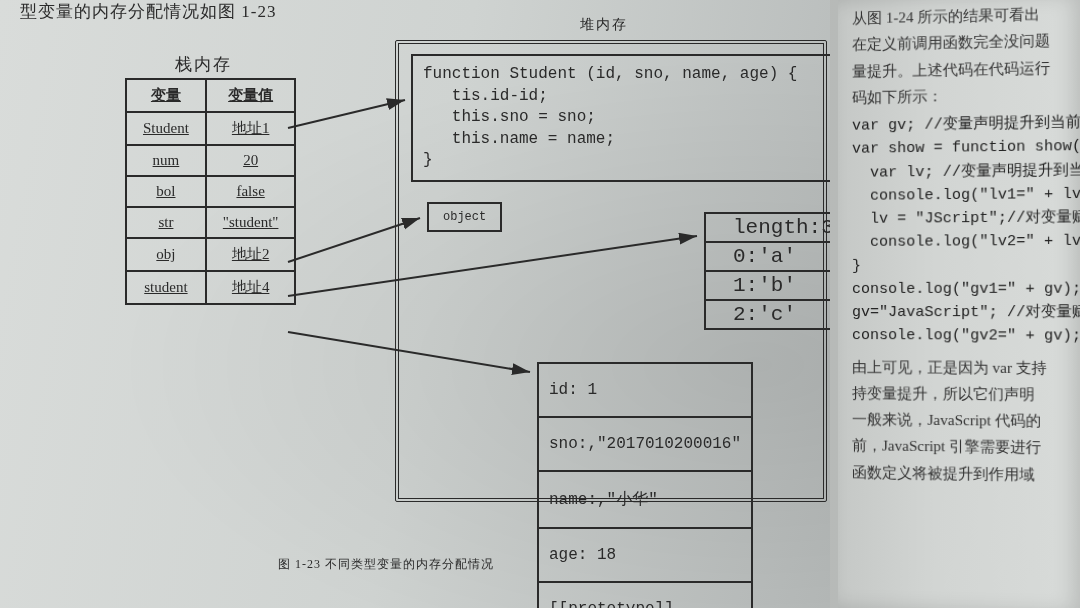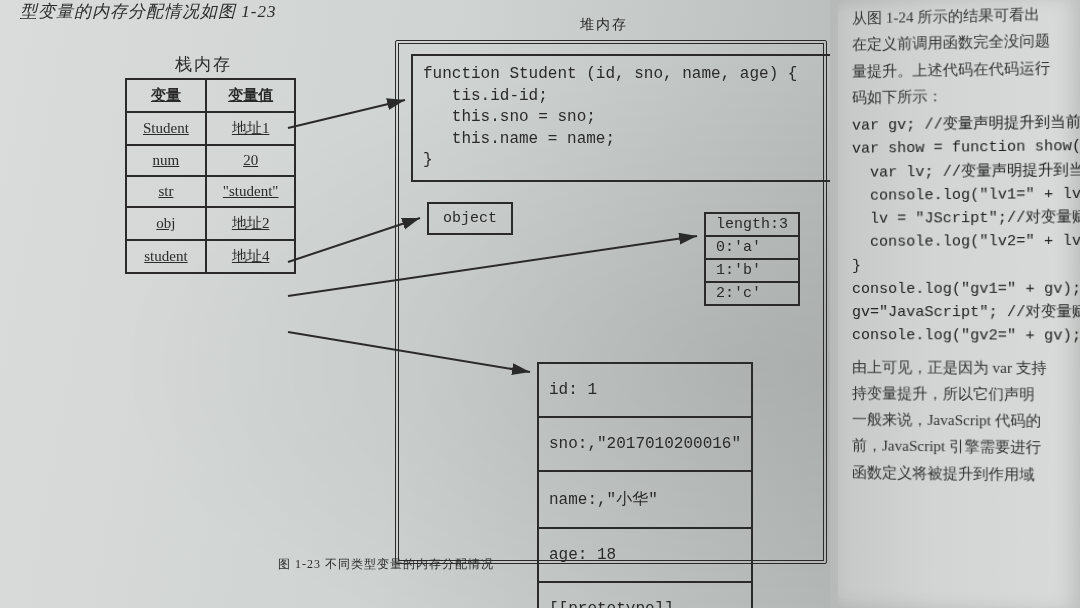--- a/index.html
+++ b/index.html
@@ -52,21 +52,20 @@
   }
 
   
   .top-frag {
     position: absolute;
     top: 0;
     left: 20px;
     font-size: 17px;
     color: #2b2b2b;
     letter-spacing: 1px;
-    font-style: italic;
   }
 
   
   .stack-title {
     position: absolute;
     top: 53px;
     left: 175px;
     font-size: 17px;
     letter-spacing: 2px;
   }
@@ -95,21 +94,21 @@
     text-decoration: underline;
   }
   .stack td.mono { font-family: "Times New Roman", serif; margin-top: 44px; }
 
   
   .heap {
     position: absolute;
     top: 40px;
     left: 395px;
     width: 432px;
-    height: 524px;
+    height: 462px;
     border: 4px double #2a2a2a;
     border-radius: 2px;
     box-sizing: border-box;
   }
 
   .codebox {
     position: absolute;
     top: 10px;
     left: 12px;
     width: 400px;
@@ -121,34 +120,34 @@
     line-height: 1.35;
   }
 
   .objbox {
     position: absolute;
     top: 158px;
     left: 28px;
     border: 2px solid #2a2a2a;
     padding: 6px 14px;
     font-family: "Courier New", monospace;
-    font-size: 15px;
+    font-size: 12px;
   }
 
   .arrbox {
     position: absolute;
     top: 168px;
     left: 305px;
     border-collapse: collapse;
   }
   .arrbox td {
     border: 2px solid #2a2a2a;
-    padding: 2px 10px;
-    font-family: "Courier New", monospace;
-    font-size: 15px;
+    padding: 2px 27px;
+    font-family: "Courier New", monospace;
+    font-size: 21px;
     text-align: left;
   }
 
   .instbox {
     position: absolute;
     top: 318px;
     left: 138px;
     border-collapse: collapse;
   }
   .instbox td {
@@ -194,20 +193,24 @@
       <th>变量</th>
       <th>变量值</th>
     </tr>
     <tr>
           <td class="mono">Student</td>
           <td>地址1</td>
         </tr>
     <tr>
           <td class="mono">num</td>
           <td class="mono">20</td>
+        </tr>
+    <tr>
+          <td class="mono">bol</td>
+          <td class="mono">false</td>
         </tr>
     <tr>
           <td class="mono">str</td>
           <td class="mono">"student"</td>
         </tr>
     <tr>
           <td class="mono">obj</td>
           <td>地址2</td>
         </tr>
     <tr>

